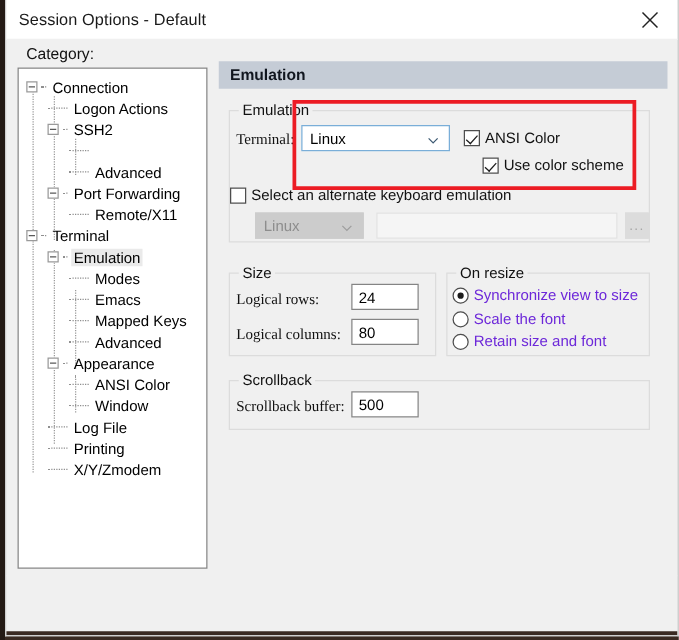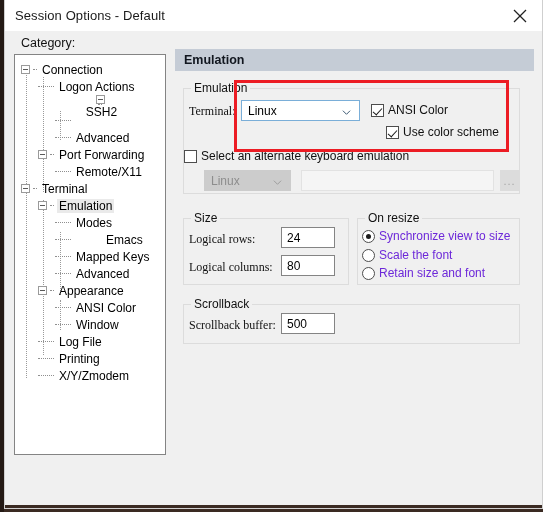--- a/index.html
+++ b/index.html
@@ -234,21 +234,21 @@
       <div id="tree-rows">
           <div class="tnode" style="padding-left: 0px;">
             <span class="tbox"></span>
             <span class="dash" style="width: 4px;"></span>
             <span class="lbl">Connection</span>
           </div>
           <div class="tnode" style="padding-left: 17px;">
             <span class="dash" style="width: 16px;"></span>
             <span class="lbl">Logon Actions</span>
           </div>
-          <div class="tnode" style="padding-left: 17px; flex-direction: column;">
+          <div class="tnode" style="padding-left: 17px;">
             <span class="tbox"></span>
             <span class="dash" style="width: 4px;"></span>
             <span class="lbl">SSH2</span>
           </div>
           <div class="tnode" style="padding-left: 34px;">
             <span class="dash" style="width: 16px;"></span>
           </div>
           <div class="tnode" style="padding-left: 34px;">
             <span class="dash" style="width: 16px;"></span>
             <span class="lbl">Advanced</span>
@@ -269,21 +269,21 @@
           </div>
           <div class="tnode sel" style="padding-left: 17px;">
             <span class="tbox"></span>
             <span class="dash" style="width: 4px;"></span>
             <span class="lbl">Emulation</span>
           </div>
           <div class="tnode" style="padding-left: 34px;">
             <span class="dash" style="width: 16px;"></span>
             <span class="lbl">Modes</span>
           </div>
-          <div class="tnode" style="padding-left: 34px; gap: 30px;">
+          <div class="tnode" style="padding-left: 34px;">
             <span class="dash" style="width: 16px;"></span>
             <span class="lbl">Emacs</span>
           </div>
           <div class="tnode" style="padding-left: 34px;">
             <span class="dash" style="width: 16px;"></span>
             <span class="lbl">Mapped Keys</span>
           </div>
           <div class="tnode" style="padding-left: 34px;">
             <span class="dash" style="width: 16px;"></span>
             <span class="lbl">Advanced</span>

